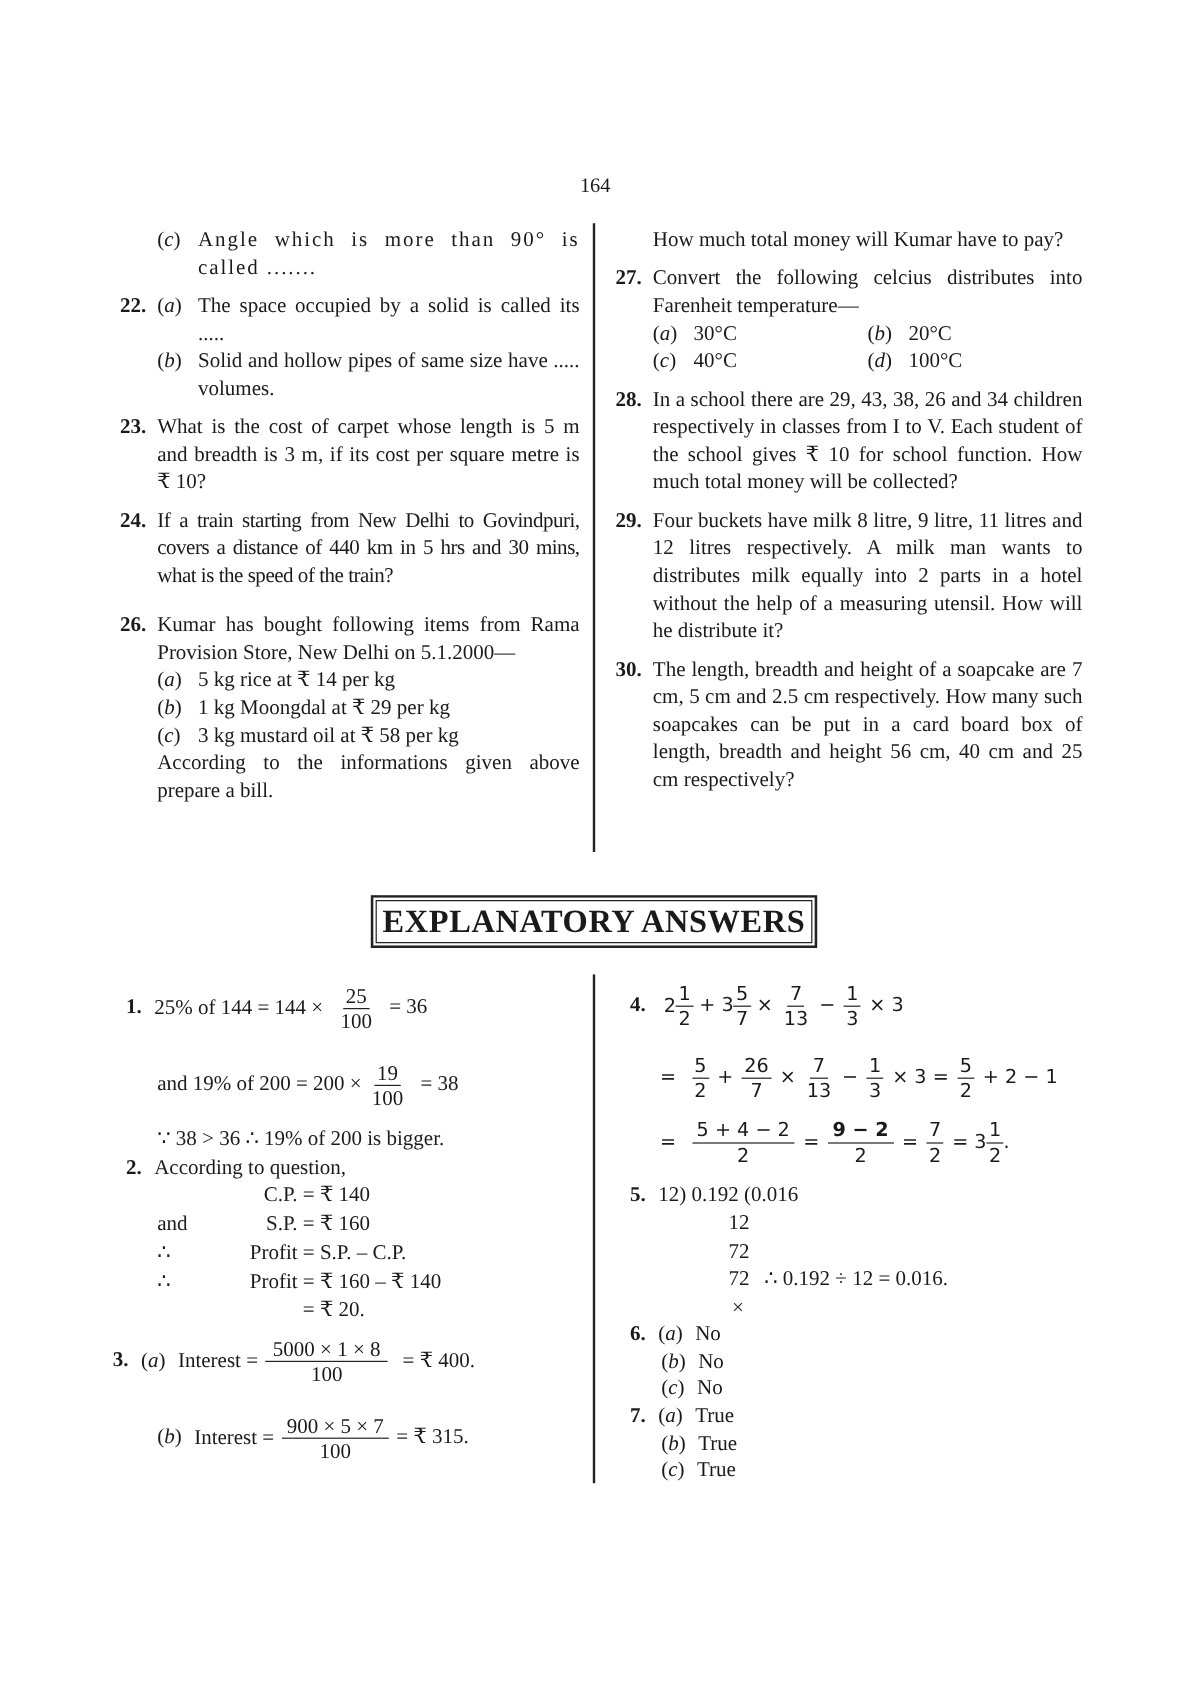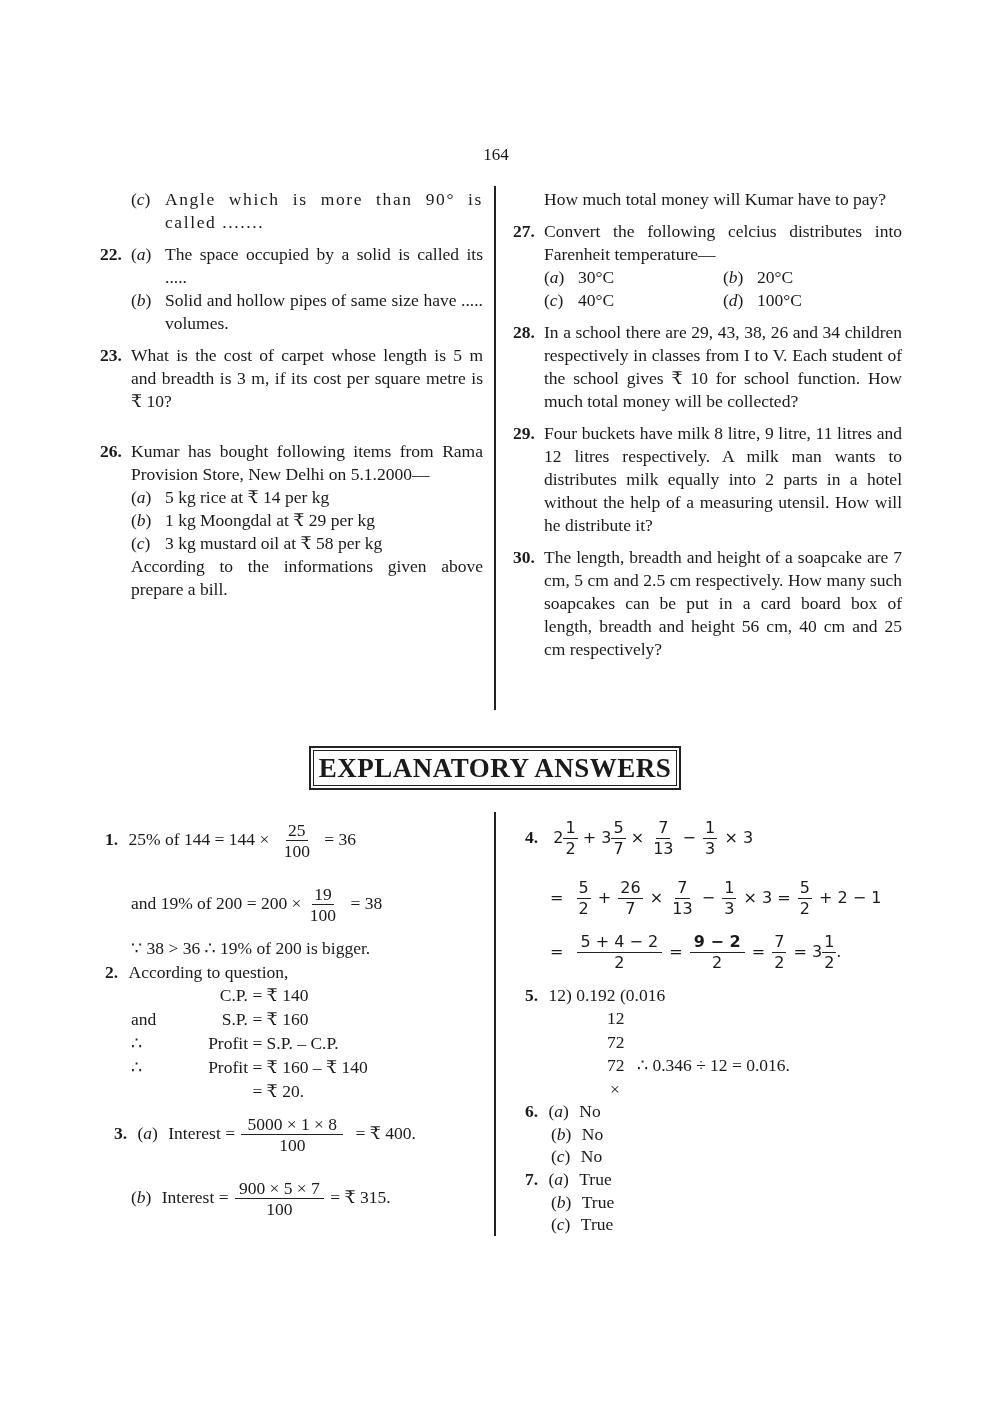--- a/index.html
+++ b/index.html
@@ -60,20 +60,24 @@
       <span class="lab">(<i>b</i>)</span>
       <span>Solid and hollow pipes of same size have ..... volumes.</span>
     </div>
   </div>
   <div class="gap"></div>
   <div class="q">
     <span class="num">23.</span>
     <p>What is the cost of carpet whose length is 5 m and breadth is 3 m, if its cost per square metre is ₹ 10?</p>
   </div>
   <div class="gap"></div>
+  <div class="q">
+    <span class="num">24.</span>
+    <p style="letter-spacing:-0.4px;">If a train starting from New Delhi to Govindpuri, covers a distance of 440 km in 5 hrs and 30 mins, what is the speed of the train?</p>
+  </div>
   <div class="gap"></div>
   <div class="gap"></div>
   <div class="q">
     <span class="num">26.</span>
     <p>Kumar has bought following items from Rama Provision Store, New Delhi on 5.1.2000—</p>
     <div class="sub">
       <span class="lab">(<i>a</i>)</span>
       <span>5 kg rice at ₹ 14 per kg</span>
     </div>
     <div class="sub">
@@ -158,21 +162,21 @@
   <div class="row" style="left:131px; top:1032px; width:300px;">
     <span style="display:inline-block; width:50px;">∴</span><span style="display:inline-block; width:67px; text-align:right;">Profit</span> <span>= S.P. – C.P.</span>
   </div>
   <div class="row" style="left:131px; top:1056px; width:300px;">
     <span style="display:inline-block; width:50px;">∴</span><span style="display:inline-block; width:67px; text-align:right;">Profit</span> <span>= ₹ 160 – ₹ 140</span>
   </div>
   <div class="row" style="left:131px; top:1080px; width:300px;">
     <span style="display:inline-block; width:50px;"></span><span style="display:inline-block; width:67px; text-align:right;"></span> <span>= ₹ 20.</span>
   </div>
 
-  <div class="row" style="left:114px; top:1114px;">
+  <div class="row" style="left:94px; top:1114px;">
     <span class="ans-num">3.</span>
     <span style="margin-left:6px;">(<i>a</i>)</span>
     <span style="margin-left:6px;">Interest =</span>
     <span class="frac">
         <span class="n" style="padding:0 6px;">5000 × 1 × 8</span>
         <span class="d">100</span>
       </span>
     <span style="margin-left:6px;">= ₹ 400.</span>
   </div>
   <div class="row" style="left:131px; top:1178px;">
@@ -265,21 +269,21 @@
 
   <div style="font-family:'Liberation Serif', serif;">
     <div class="row" style="left:525px; top:984px;">
       <span class="ans-num">5.</span>
       <span style="margin-left:6px;text-align:right;">12) 0.192 (0.016</span>
     </div>
     <div class="row" style="left:607px; top:1007px;">12</div>
     <div class="row" style="left:607px; top:1031px;">72</div>
     <div class="row" style="left:607px; top:1054px;">
       <span>72</span>
-      <span style="margin-left:8px;">∴ 0.346 ÷ 12 = 0.016.</span>
+      <span style="margin-left:8px;">∴ 0.192 ÷ 12 = 0.016.</span>
     </div>
     <div class="row" style="left:610px; top:1078px;">×</div>
 
     <div class="row" style="left:525px; top:1100px;">
       <span class="ans-num">6.</span>
       <span style="margin-left:6px;">(<i>a</i>)</span>
       <span style="margin-left:6px;">No</span>
     </div>
     <div class="row" style="left:551px; top:1123px;">
       <span>(<i>b</i>)</span>

